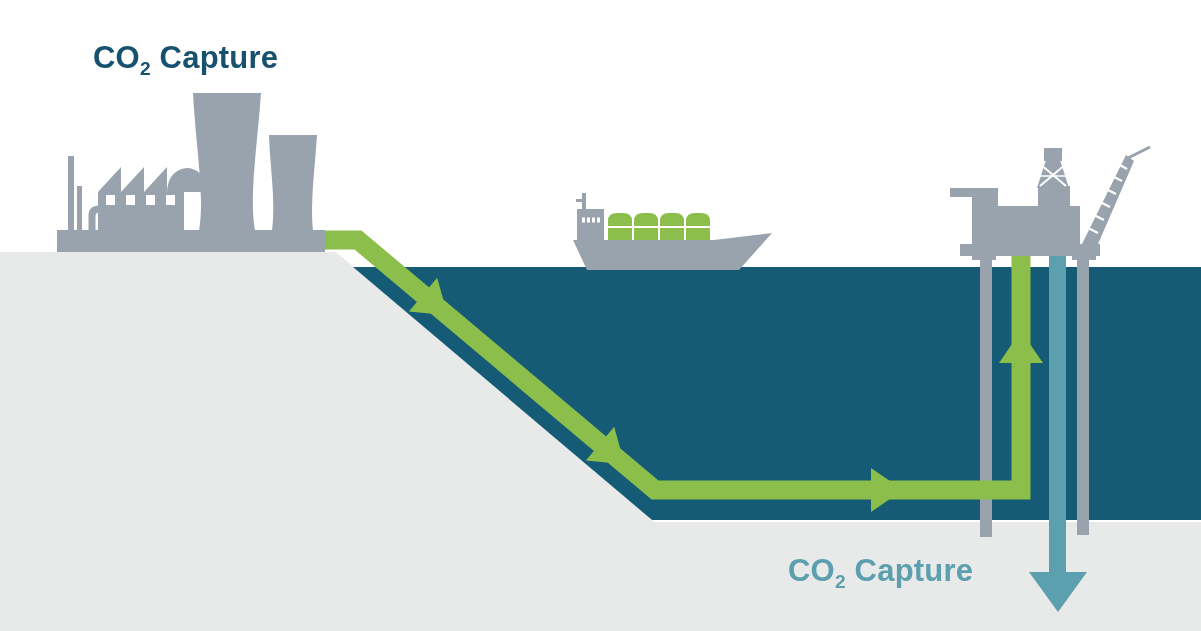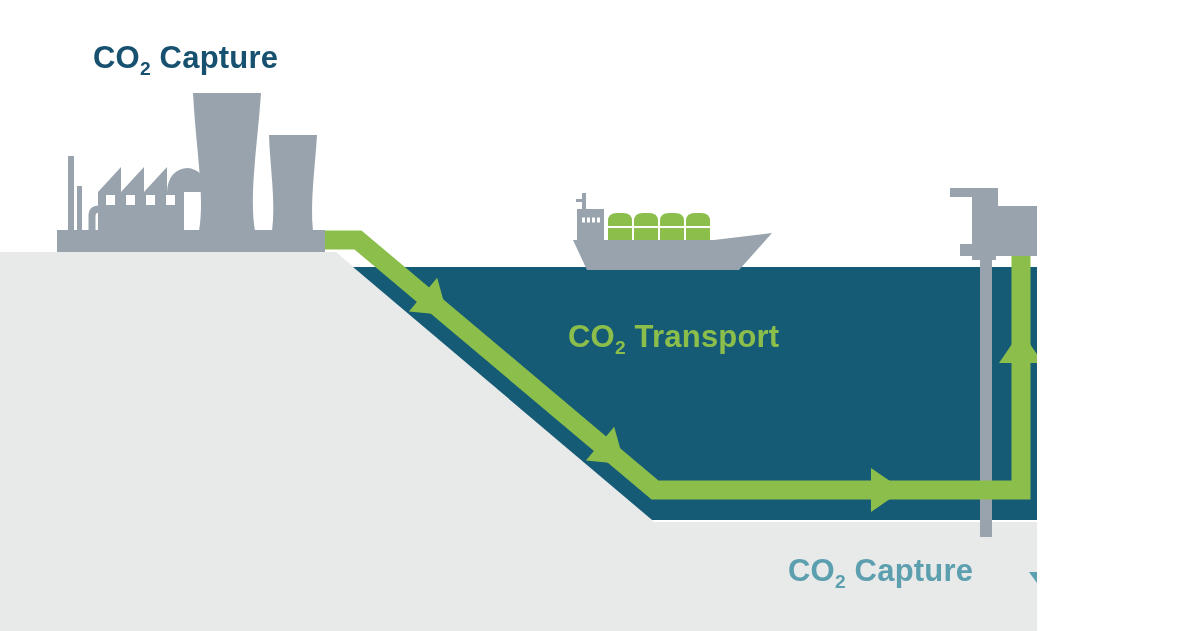--- a/index.html
+++ b/index.html
@@ -1,18 +1,18 @@
 <!DOCTYPE html>
 <html><head>
 <meta charset="utf-8">
 <style>
   html,body{margin:0;padding:0;background:#fff;}
   .stage{
     position:relative;
-    width:1037px;height:631px;
+    width:1201px;height:631px;
     overflow:hidden;
     background:#ffffff;
     font-family:"Liberation Sans", sans-serif;
   }
   .stage svg{position:absolute;left:0;top:0;}
   .label{
     position:absolute;
     font-weight:bold;
     font-size:31px;
     line-height:1.15;
@@ -120,20 +120,17 @@
         <line x1="1112" y1="176" x2="1122" y2="181"></line>
         <line x1="1118" y1="164" x2="1127" y2="169"></line>
       </g>
       <line x1="1128" y1="158" x2="1150" y2="147" stroke="#99A3AD" stroke-width="3"></line>
     </g>
   </svg>
 
   <div class="label label-capture">
     <span>CO</span><sub>2</sub><span> Capture</span>
   </div>
-  <div class="label label-transport">
-    <span>CO</span><sub>2</sub><span> Transport</span>
-  </div>
   <div class="label label-storage">
     <span>CO</span><sub>2</sub><span> Capture</span>
   </div>
 
 </div>
 
 </body></html>

